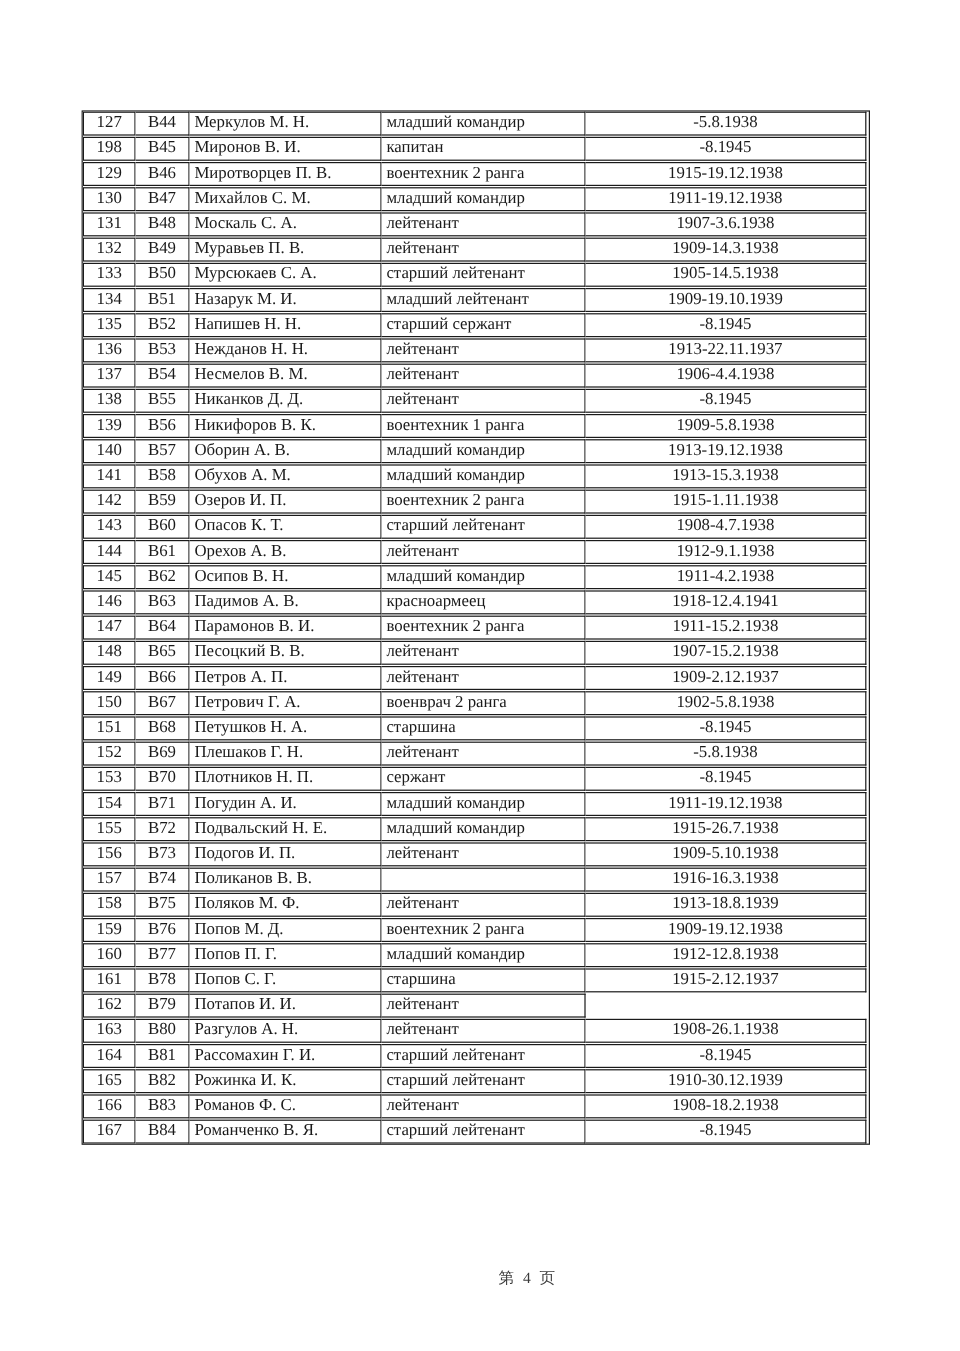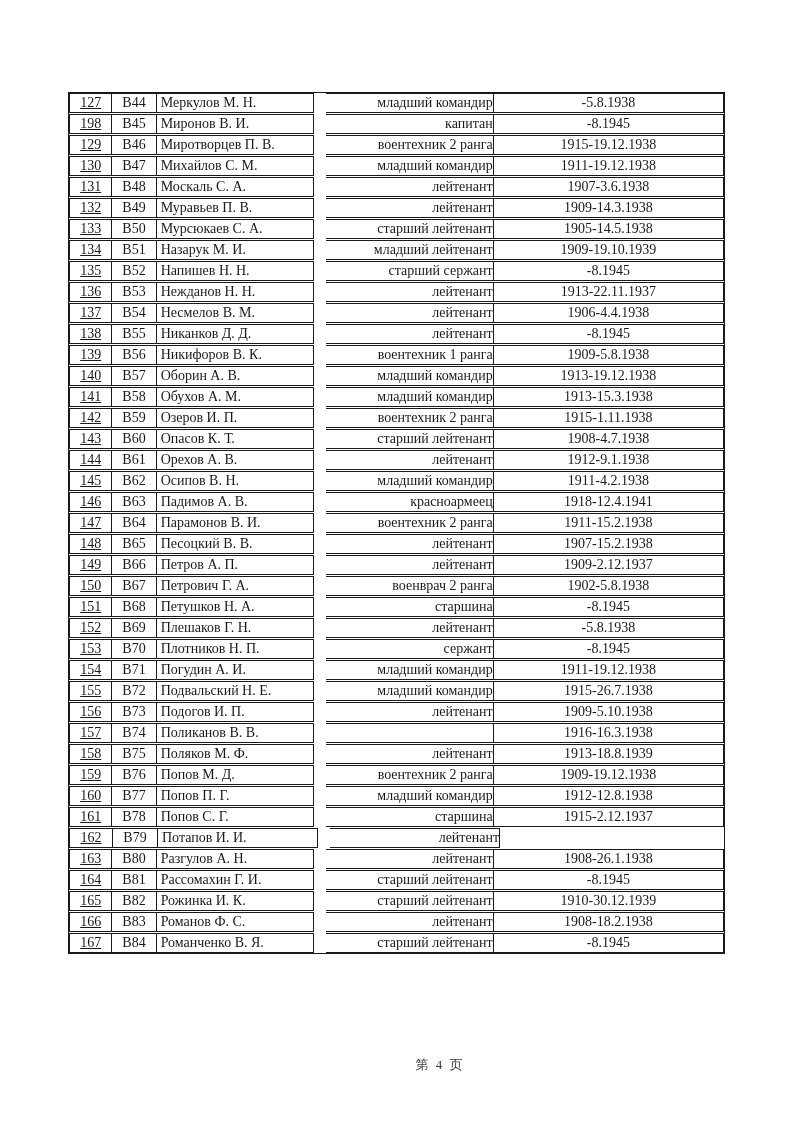--- a/index.html
+++ b/index.html
@@ -43,24 +43,24 @@
     font-size: 14px;
     border: 1px solid #1a1a1a;
     border-left: none;
     white-space: nowrap;
     overflow: hidden;
     background: #ffffff;
   }
   .cell:first-child {
     border-left: 1px solid #1a1a1a;
   }
-  .c1 { width: 44px;  text-align: center; text-decoration: underline; }
+  .c1 { width: 44px;  text-align: center; }
   .c2 { width: 45px;  text-align: center; }
   .c3 { width: 160px; text-align: left; padding-left: 4px; }
-  .c4 { width: 170px; text-align: right; padding-left: 4px; margin-left: 12px; }
+  .c4 { width: 170px; text-align: left; padding-left: 4px; }
   .c5 { width: 234px; text-align: center; }
   .footer {
     position: absolute;
     left: 0;
     top: 1056px;
     width: 800px;
     text-align: center;
     font-size: 13px;
     color: #3a3a3a;
     letter-spacing: 2px;

